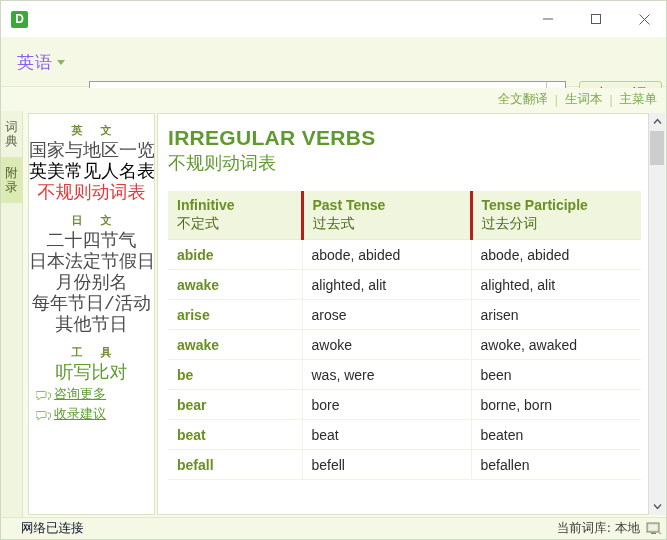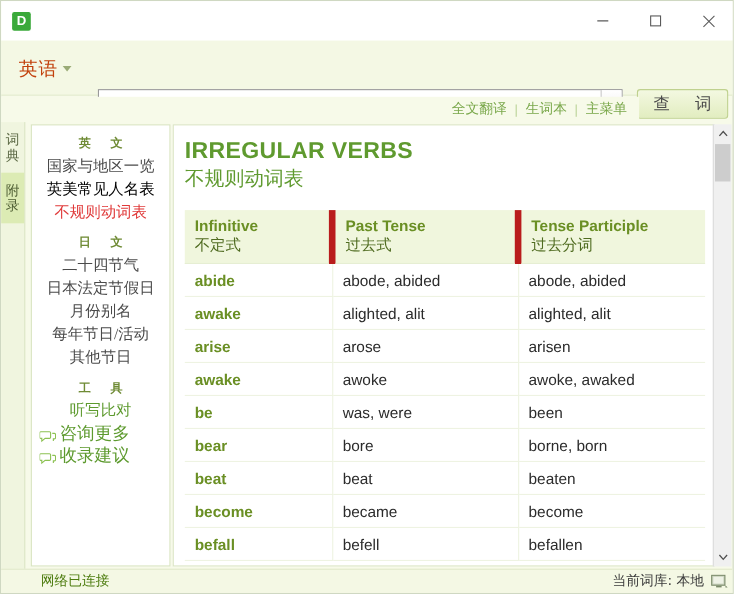--- a/index.html
+++ b/index.html
@@ -77,21 +77,21 @@
     width: 667px; height: 50px;
     background: #f4f8e4;
     border-bottom: 1px solid #e3ebcd;
     box-sizing: border-box;
   }
   .lang-select {
     position: absolute;
     left: 16px; top: 14px;
     display: flex;
     align-items: baseline;
-    color: #c2410c;
+    color: #8b5cf6;
     font-size: 17px;
     letter-spacing: 1px;
     font-family: "DejaVu Sans", sans-serif;
   }
   .lang-caret {
     margin-left: 4px;
     width: 0; height: 0;
     border-left: 4px solid transparent;
     border-right: 4px solid transparent;
     border-top: 5px solid #9aab76;
@@ -147,21 +147,21 @@
     text-indent: 9px;
     line-height: 25px;
     text-align: center;
     font-family: "DejaVu Sans", sans-serif;
   }
 
   
   .linksbar {
     position: absolute;
     left: 0; top: 87px;
-    width: 580px; height: 23px;
+    width: 667px; height: 23px;
     background: #f7fae9;
     display: flex;
     align-items: center;
     justify-content: flex-end;
     box-sizing: border-box;
     padding-right: 4px;
   }
   .link {
     color: #7aa84b;
     font-size: 12.5px;
@@ -214,39 +214,40 @@
     margin-top: 9px;
     margin-bottom: 3px;
     font-size: 11px;
     color: #6f8b35;
     letter-spacing: 7px;
     text-indent: 7px;
     font-weight: bold;
     font-family: "DejaVu Sans", sans-serif;
   }
   .nav-item {
-    font-size: 14px;
+    font-size: 18px;
     line-height: 21px;
     color: #4a4a4a;
-    font-family: Liberation Serif, serif;
+    font-family: Liberation Mono, monospace;
     white-space: nowrap;
   }
   .nav-item.green { color: #000000; }
   .nav-item.red   { color: #e03a3a; }
   .nav-item.sub   { color: #5d9a2e; }
   .nav-chat {
-    font-size: 16px;
+    font-size: 13px;
     line-height: 20px;
     color: #5d9a2e;
     text-align: left;
     padding-left: 7px;
     white-space: nowrap;
     font-family: "DejaVu Sans", sans-serif;
     display: flex;
     align-items: center;
+    text-decoration: underline;
   }
   .bubble-icon {
     width: 15px; height: 12px;
     margin-right: 3px;
     flex: none;
     display: inline-block;
   }
 
   
   .content {
@@ -280,21 +281,21 @@
     margin-top: 16px;
     border-collapse: collapse;
     width: 473px;
     table-layout: fixed;
   }
   table.verbs th {
     background: #f0f6dd;
     text-align: left;
     vertical-align: top;
     padding: 6px 0 7px 9px;
-    border-right: 6px solid #b91c1c;
+    border-right: 3px solid #b91c1c;
     border-bottom: 1px solid #e6eed3;
     font-weight: normal;
   }
   table.verbs th:last-child { border-right: none; }
   .th-en {
     font-size: 14px;
     font-weight: bold;
     color: #6a8f24;
     font-family: "Liberation Sans", sans-serif;
     line-height: 17px;
@@ -353,22 +354,22 @@
     position: absolute;
     left: 0; bottom: 0;
     width: 665px; height: 22px;
     background: #f4f8e4;
     border-top: 1px solid #e1e9cb;
     box-sizing: border-box;
     display: flex;
     align-items: center;
   }
   .status-left {
-    margin-left: 36px;
-    color: #4d7c0f;
+    margin-left: 20px;
+    color: #0f172a;
     font-size: 12.5px;
     font-family: "DejaVu Sans", sans-serif;
   }
   .status-right {
     position: absolute;
     right: 26px;
     color: #3a3a3a;
     font-size: 12.5px;
     font-family: "DejaVu Sans", sans-serif;
   }
@@ -532,25 +533,20 @@
             <td class="inf">bear</td>
             <td>bore</td>
             <td>borne, born</td>
           </tr>
           <tr>
             <td class="inf">beat</td>
             <td>beat</td>
             <td>beaten</td>
           </tr>
           <tr>
-            <td class="inf">become</td>
-            <td>became</td>
-            <td>become</td>
-          </tr>
-          <tr>
             <td class="inf">befall</td>
             <td>befell</td>
             <td>befallen</td>
           </tr>
         </tbody>
       </table>
     </div>
   </div>
 
   <div class="vscroll">

